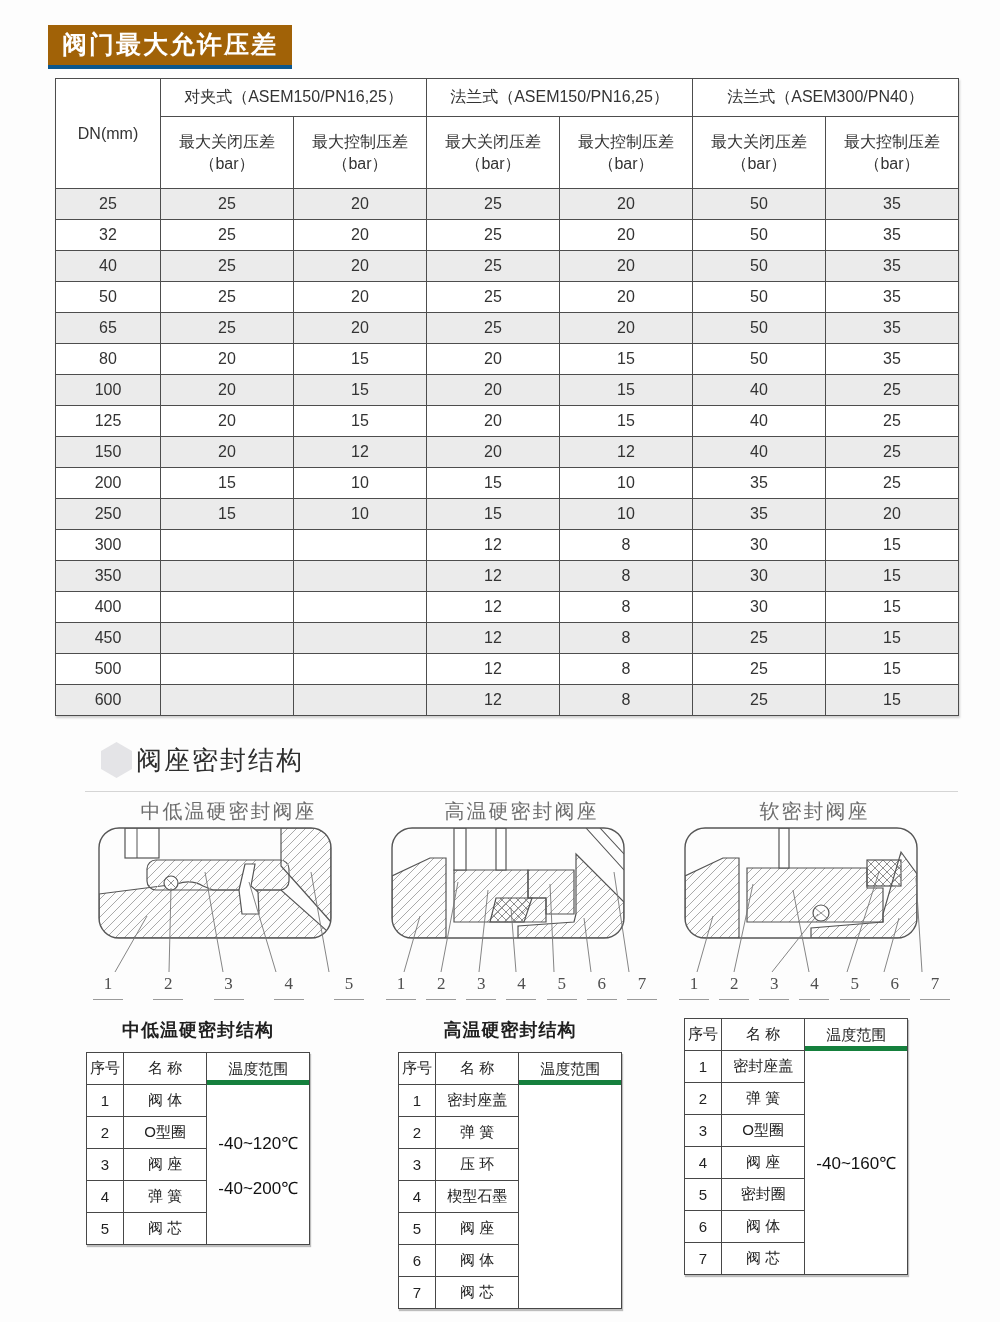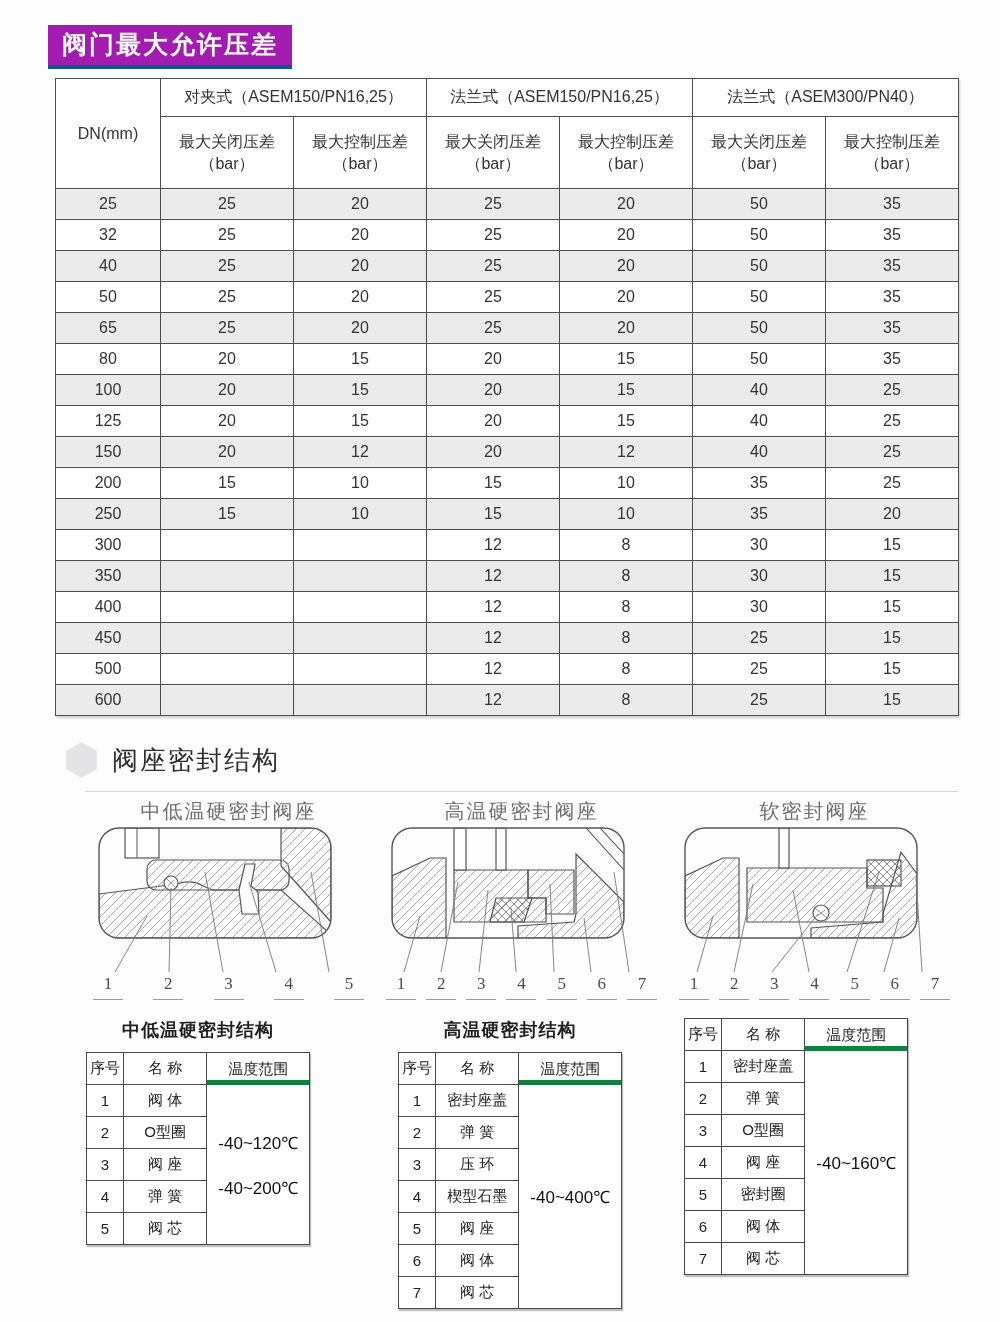--- a/index.html
+++ b/index.html
@@ -6,21 +6,21 @@
   html,body { margin:0; padding:0; }
   body {
     width:1000px; height:1322px; background:#fdfdfd;
     font-family:"Liberation Sans", sans-serif; color:#333;
     position:relative; overflow:hidden;
   }
 
   
   .badge {
     display:inline-block; margin:25px 0 0 48px;
-    background:#a21caf; color:#fff;
+    background:#a16207; color:#fff;
     font-size:25px; font-weight:bold; letter-spacing:2px;
     padding:3px 14px 4px 14px;
     border-bottom:4px solid #0b578e;
   }
 
   
   table.ptable {
     margin:9px 0 0 55px; width:903px;
     border-collapse:collapse; table-layout:fixed;
     font-size:16px; color:#333;
@@ -30,21 +30,21 @@
   .ptable th, .ptable td {
     border:1px solid #4d4d4d; text-align:center; vertical-align:middle;
     font-weight:normal; padding:0 2px;
   }
   .ptable thead tr.grow th { height:38px; font-size:16px; }
   .ptable thead tr.srow th { height:72px; line-height:1.35;text-align:center; }
   .ptable tbody td { height:31px; }
   .ptable tbody tr.alt { background:#ebebeb; }
 
   
-  .sec2head { display:flex; align-items:center; gap:15px; margin:26px 0 0 66px; }
+  .sec2head { display:flex; align-items:center; gap:4px; margin:26px 0 0 101px; }
   .hex {
     width:31px; height:36px; background:#e4e4e7;
     clip-path:polygon(50% 0, 100% 25%, 100% 75%, 50% 100%, 0 75%, 0 25%);
   }
   .sec2title { font-size:26px; color:#2e2e2e; font-weight:500; letter-spacing:2px; }
   .divider { margin:13px 0 0 85px; width:873px; border-top:1px solid #d5d5d5; height:0; }
 
   
   .diagrams { display:flex; justify-content:space-between; width:873px; margin:6px 0 0 85px; }
   .diag { width:287px; display:flex; flex-direction:column; align-items:center; }
@@ -550,23 +550,20 @@
 
               <tr class="alt">
                 <td class="cno">7</td>
                 <td class="cname">阀 芯</td>
               </tr>
             </tbody>
         </table>
       </div>
       <div class="stright">
         <div class="sthead">温度范围</div>
-        <div class="stbody">
-          <div>-40~400℃</div>
-        </div>
       </div>
     </div>
   </div>
 
   <div class="stwrap t3">
     <div class="stable">
       <div class="stleft">
         <table>
           <thead>
             <tr>

